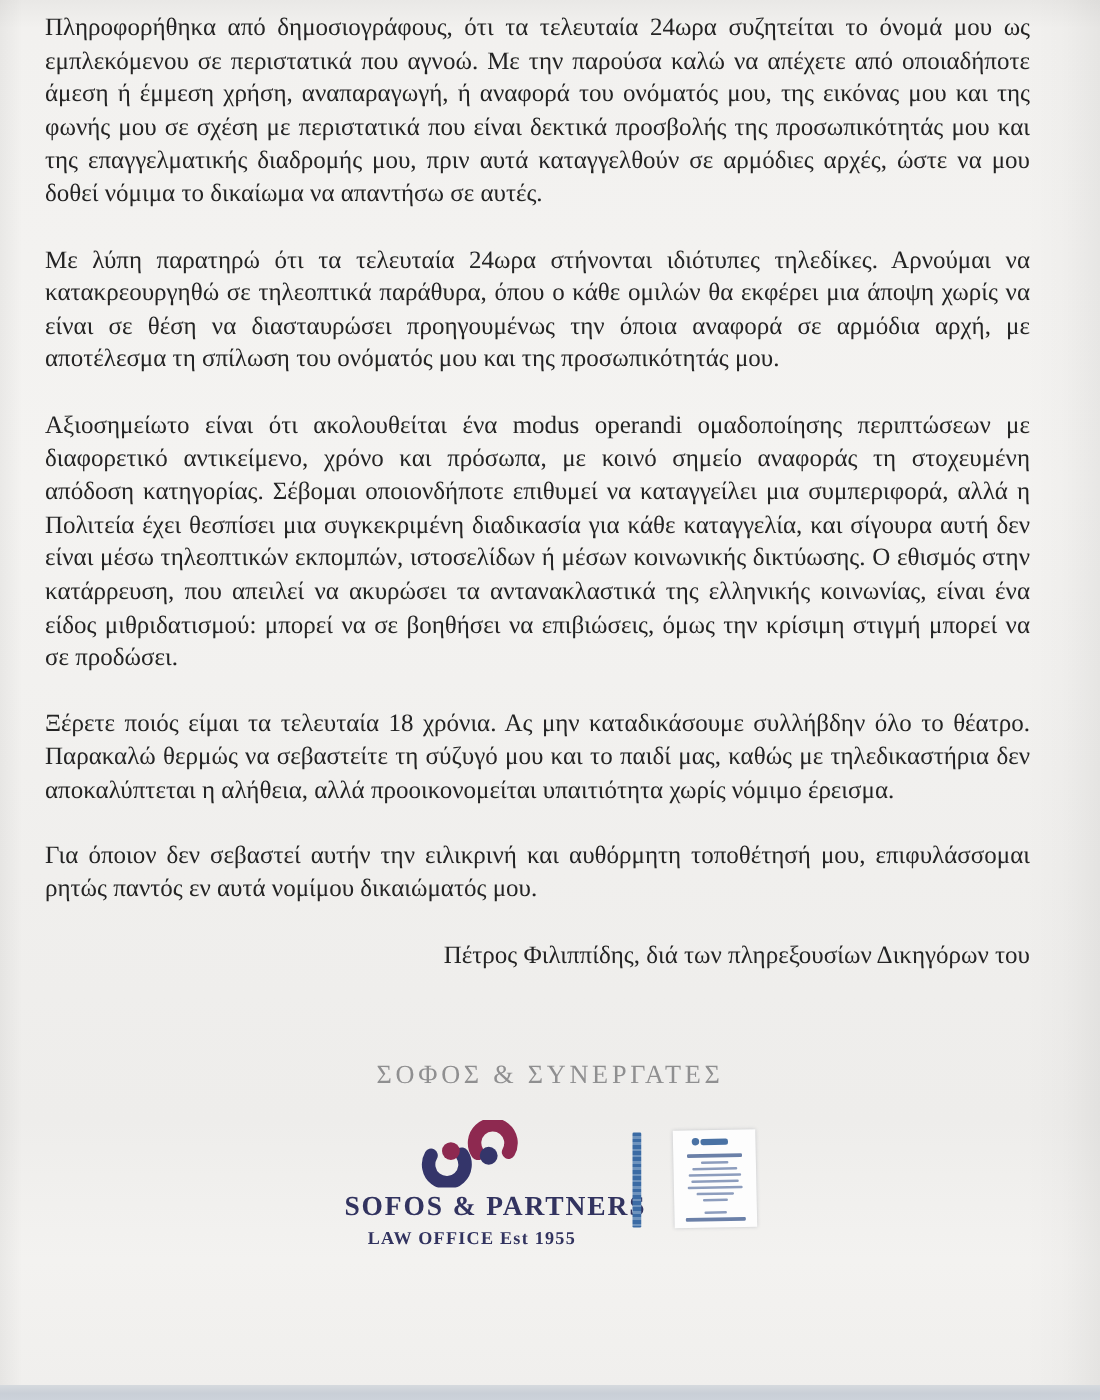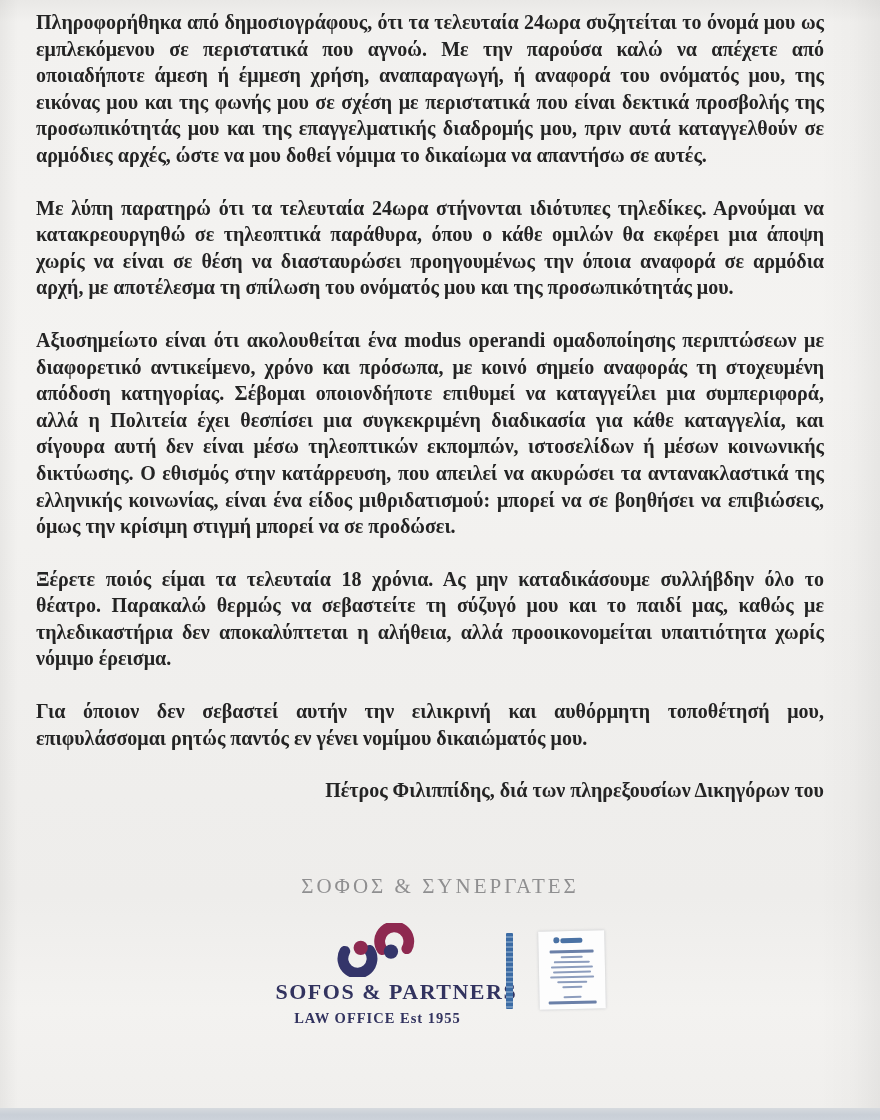--- a/index.html
+++ b/index.html
@@ -24,21 +24,20 @@
       linear-gradient(90deg, rgba(0,0,0,0.045) 0, rgba(0,0,0,0) 18px),
       linear-gradient(270deg, rgba(0,0,0,0.05) 0, rgba(0,0,0,0.015) 28px, rgba(0,0,0,0) 60px);
   }
   .text-block {
     position: relative;
     padding: 9px 56px 0 36px;
     font-size: 20px;
     line-height: 26.6px;
     color: #242424;
     text-align: justify;
-    font-weight: bold;
   }
   .text-block p { margin: 0 0 26px 0; }
   .signature {
     text-align: right;
     margin: 0 !important;
   }
   .firm-name {
     margin-top: 70px;
     text-align: center;
     color: #8f8f90;
@@ -110,21 +109,21 @@
 </head>
 <body>
 
 <div class="page">
 
   <div class="text-block">
     <p>Πληροφορήθηκα από δημοσιογράφους, ότι τα τελευταία 24ωρα συζητείται το όνομά μου ως εμπλεκόμενου σε περιστατικά που αγνοώ. Με την παρούσα καλώ να απέχετε από οποιαδήποτε άμεση ή έμμεση χρήση, αναπαραγωγή, ή αναφορά του ονόματός μου, της εικόνας μου και της φωνής μου σε σχέση με περιστατικά που είναι δεκτικά προσβολής της προσωπικότητάς μου και της επαγγελματικής διαδρομής μου, πριν αυτά καταγγελθούν σε αρμόδιες αρχές, ώστε να μου δοθεί νόμιμα το δικαίωμα να απαντήσω σε αυτές.</p>
     <p>Με λύπη παρατηρώ ότι τα τελευταία 24ωρα στήνονται ιδιότυπες τηλεδίκες. Αρνούμαι να κατακρεουργηθώ σε τηλεοπτικά παράθυρα, όπου ο κάθε ομιλών θα εκφέρει μια άποψη χωρίς να είναι σε θέση να διασταυρώσει προηγουμένως την όποια αναφορά σε αρμόδια αρχή, με αποτέλεσμα τη σπίλωση του ονόματός μου και της προσωπικότητάς μου.</p>
     <p>Αξιοσημείωτο είναι ότι ακολουθείται ένα modus operandi ομαδοποίησης περιπτώσεων με διαφορετικό αντικείμενο, χρόνο και πρόσωπα, με κοινό σημείο αναφοράς τη στοχευμένη απόδοση κατηγορίας. Σέβομαι οποιονδήποτε επιθυμεί να καταγγείλει μια συμπεριφορά, αλλά η Πολιτεία έχει θεσπίσει μια συγκεκριμένη διαδικασία για κάθε καταγγελία, και σίγουρα αυτή δεν είναι μέσω τηλεοπτικών εκπομπών, ιστοσελίδων ή μέσων κοινωνικής δικτύωσης. Ο εθισμός στην κατάρρευση, που απειλεί να ακυρώσει τα αντανακλαστικά της ελληνικής κοινωνίας, είναι ένα είδος μιθριδατισμού: μπορεί να σε βοηθήσει να επιβιώσεις, όμως την κρίσιμη στιγμή μπορεί να σε προδώσει.</p>
     <p>Ξέρετε ποιός είμαι τα τελευταία 18 χρόνια. Ας μην καταδικάσουμε συλλήβδην όλο το θέατρο. Παρακαλώ θερμώς να σεβαστείτε τη σύζυγό μου και το παιδί μας, καθώς με τηλεδικαστήρια δεν αποκαλύπτεται η αλήθεια, αλλά προοικονομείται υπαιτιότητα χωρίς νόμιμο έρεισμα.</p>
-    <p>Για όποιον δεν σεβαστεί αυτήν την ειλικρινή και αυθόρμητη τοποθέτησή μου, επιφυλάσσομαι ρητώς παντός εν γένει νομίμου δικαιώματός μου.</p>
+    <p>Για όποιον δεν σεβαστεί αυτήν την ειλικρινή και αυθόρμητη τοποθέτησή μου, επιφυλάσσομαι ρητώς παντός εν αυτά νομίμου δικαιώματός μου.</p>
     <p class="signature">Πέτρος Φιλιππίδης, διά των πληρεξουσίων Δικηγόρων του</p>
   </div>
 
   <div class="firm-name">ΣΟΦΟΣ &amp; ΣΥΝΕΡΓΑΤΕΣ</div>
 
   <div class="logos">
 
     <div class="logo-block">
       <svg class="logo-mark" width="104" height="54" viewBox="0 0 96 50" aria-hidden="true">
 

